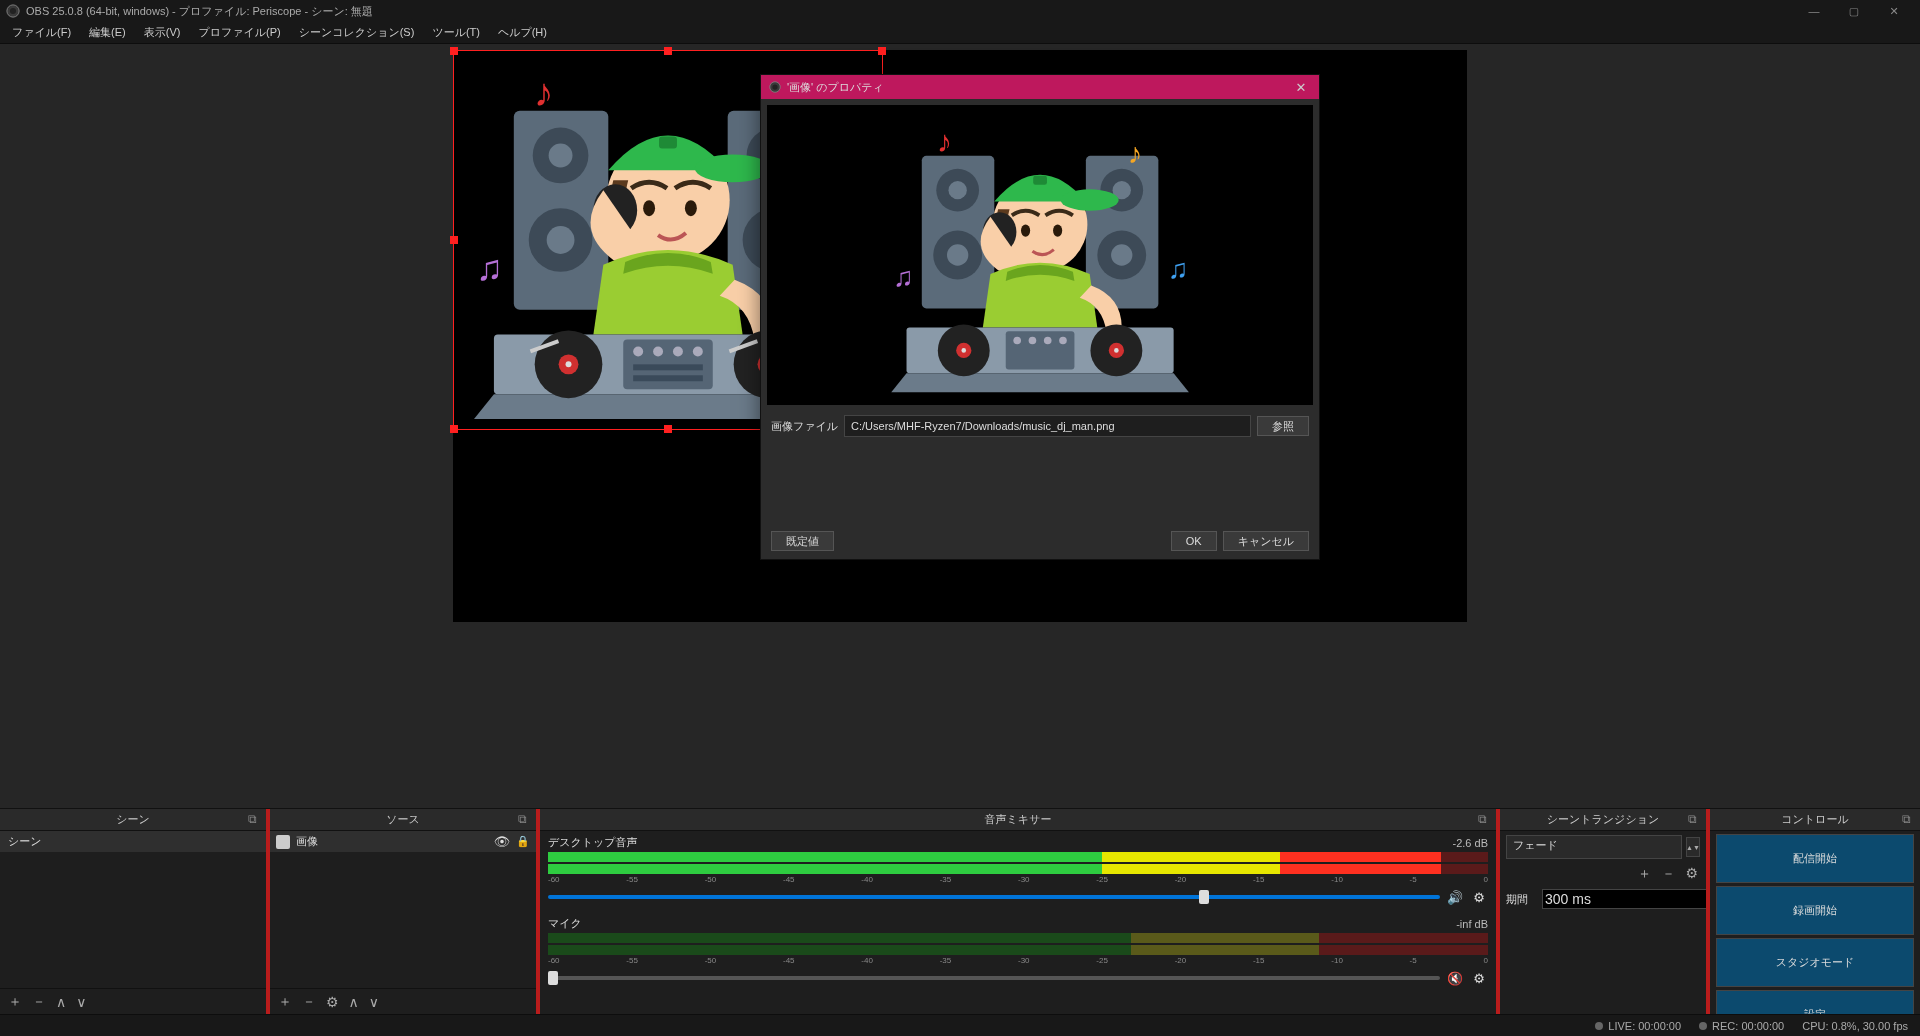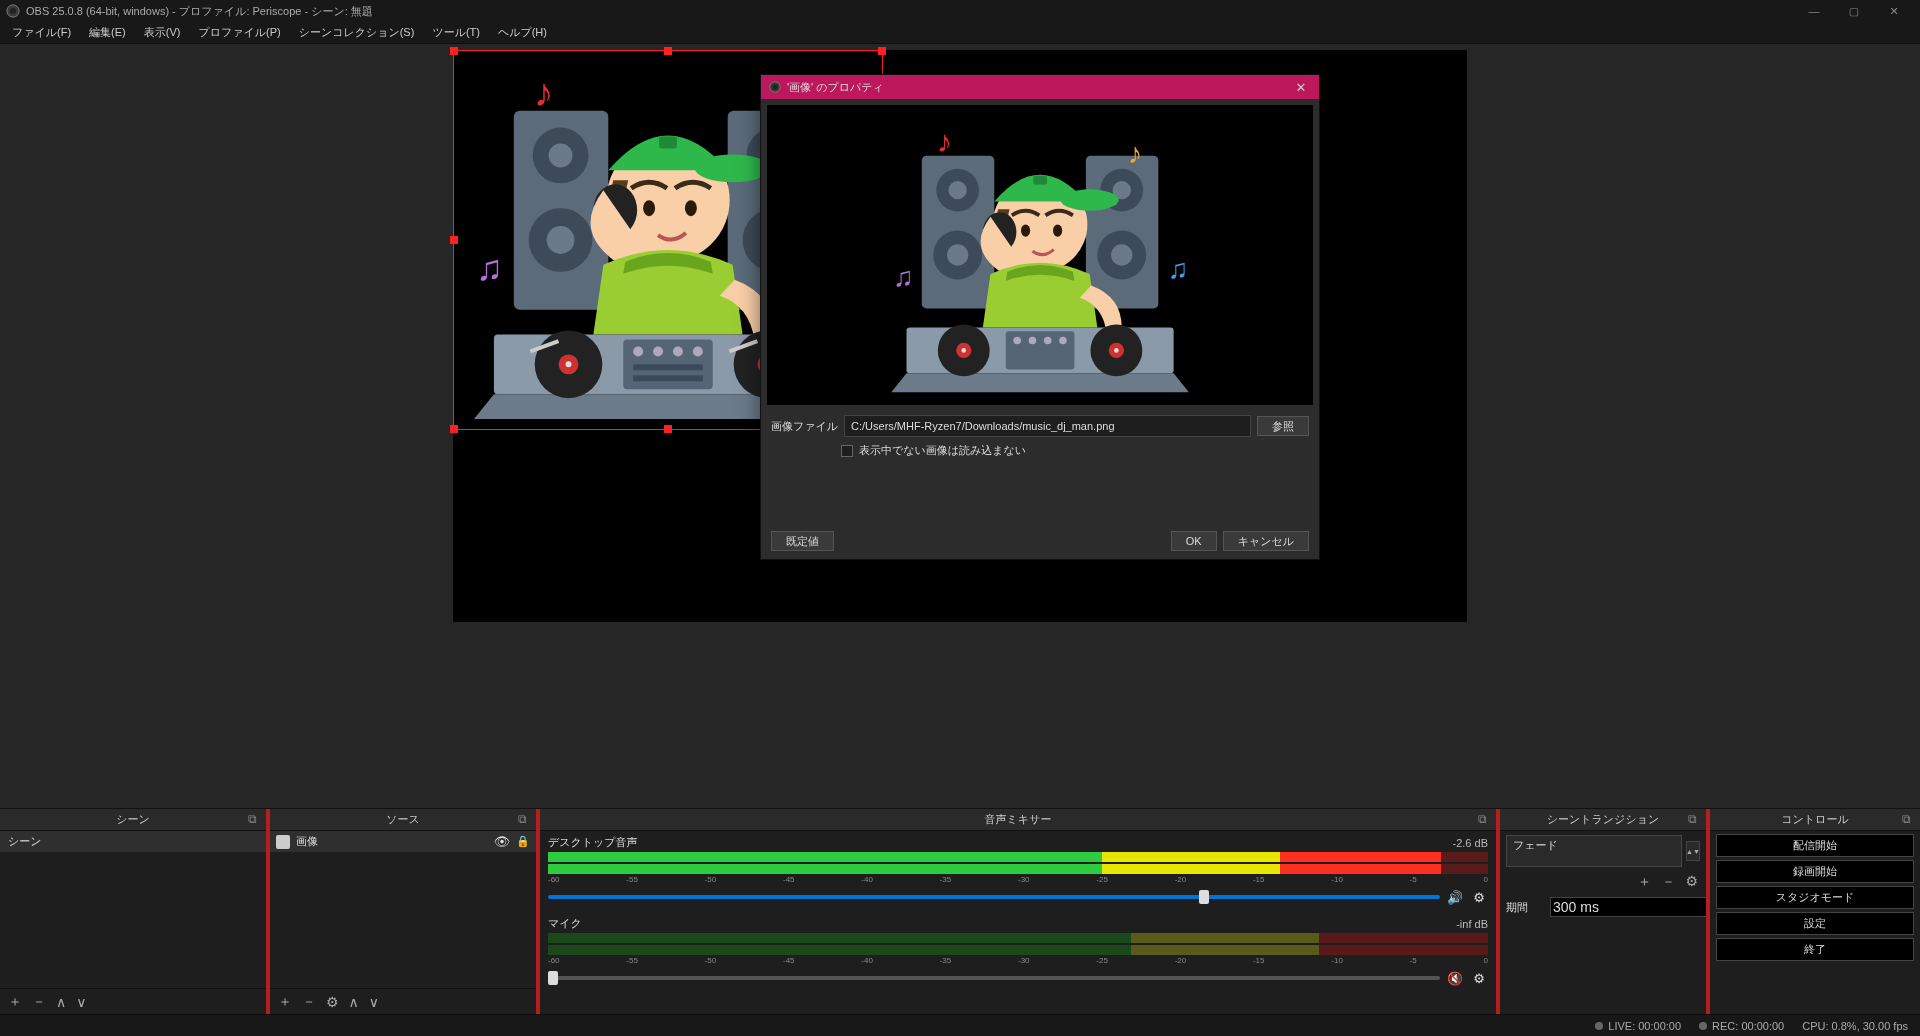--- a/index.html
+++ b/index.html
@@ -79,29 +79,29 @@
 .slider-row { display: flex; align-items: center; gap: 6px; margin-top: 4px; }
 .slider-track { flex: 1; height: 4px; background: #0074d9; position: relative; border-radius: 2px; }
 .slider-track.gray { background: #555; }
 .slider-thumb { position: absolute; width: 10px; height: 14px; background: #ddd; top: -5px; border-radius: 2px; }
 .mix-icon { width: 18px; height: 18px; display: flex; align-items: center; justify-content: center; color: #ddd; font-size: 13px; }
 .mix-icon.muted { color: #ff3b30; }
 
 
 .transitions { width: 210px; }
 .trans-select-row { display: flex; align-items: center; padding: 4px 6px; gap: 4px; }
-.trans-select { flex: 1; background: #2a2a2a; border: 1px solid #444; color: #ddd; padding: 2px 6px; font-size: 11px; height: 32px; }
+.trans-select { flex: 1; background: #2a2a2a; border: 1px solid #444; color: #ddd; padding: 2px 6px; font-size: 11px; height: 24px; }
 .trans-updown { width: 14px; height: 20px; background: #2a2a2a; border: 1px solid #444; display: flex; flex-direction: column; font-size: 7px; color: #aaa; align-items: center; justify-content: center; }
 .trans-btn-row { display: flex; justify-content: flex-end; gap: 10px; padding: 2px 8px; color: #aaa; font-size: 14px; }
-.trans-dur-row { display: flex; align-items: center; gap: 22px; padding: 4px 6px; }
+.trans-dur-row { display: flex; align-items: center; gap: 14px; padding: 4px 6px; }
 .trans-dur-input { flex: 1; background: #000000; border: 1px solid #444; color: #ddd; padding: 2px 2px; font-size: 14px; height: 20px; }
 
 
 .controls { width: 210px; border-right: none; }
-.ctrl-btn { display: block; width: calc(100% - 12px); margin: 3px 6px; background: #000000; border: 1px solid #444; color: #ddd; padding: 3px 0; font-size: 11px; text-align: center; }
+.ctrl-btn { display: block; width: calc(100% - 12px); margin: 3px 6px; background: #0c4a6e; border: 1px solid #444; color: #ddd; padding: 16px 0; font-size: 11px; text-align: center; }
 
 
 .statusbar { position: absolute; left: 0; right: 0; bottom: 0; height: 22px; background: #181818; display: flex; align-items: center; justify-content: flex-end; gap: 18px; padding: 0 12px; color: #aaa; font-size: 11px; border-top: 1px solid #0d0d0d; }
 .status-item { display: flex; align-items: center; gap: 5px; }
 .status-dot { width: 8px; height: 8px; border-radius: 50%; background: #666; }
 
 
 .obs-circle { fill: #3a3a3a; stroke: #888; stroke-width: 1; }
 </style>
 </head>
@@ -261,24 +261,20 @@
           <circle cx="245" cy="302" r="5" fill="#aab"></circle>
       </svg>
     </div>
   </div>
   <div class="dlg-fields">
     <div class="dlg-row">
       <span class="dlg-label">画像ファイル</span>
       <input class="dlg-input" value="C:/Users/MHF-Ryzen7/Downloads/music_dj_man.png" style="">
       <button class="dlg-btn">参照</button>
     </div>
-    <div class="dlg-check-row">
-      <div class="dlg-check"></div>
-      <span class="dlg-label">表示中でない画像は読み込まない</span>
-    </div>
   </div>
   <div class="dlg-buttons">
     <button class="dlg-btn">既定値</button>
     <div class="spacer"></div>
     <button class="dlg-btn">OK</button>
     <button class="dlg-btn">キャンセル</button>
   </div>
 </div>
 
 <div class="docks">

